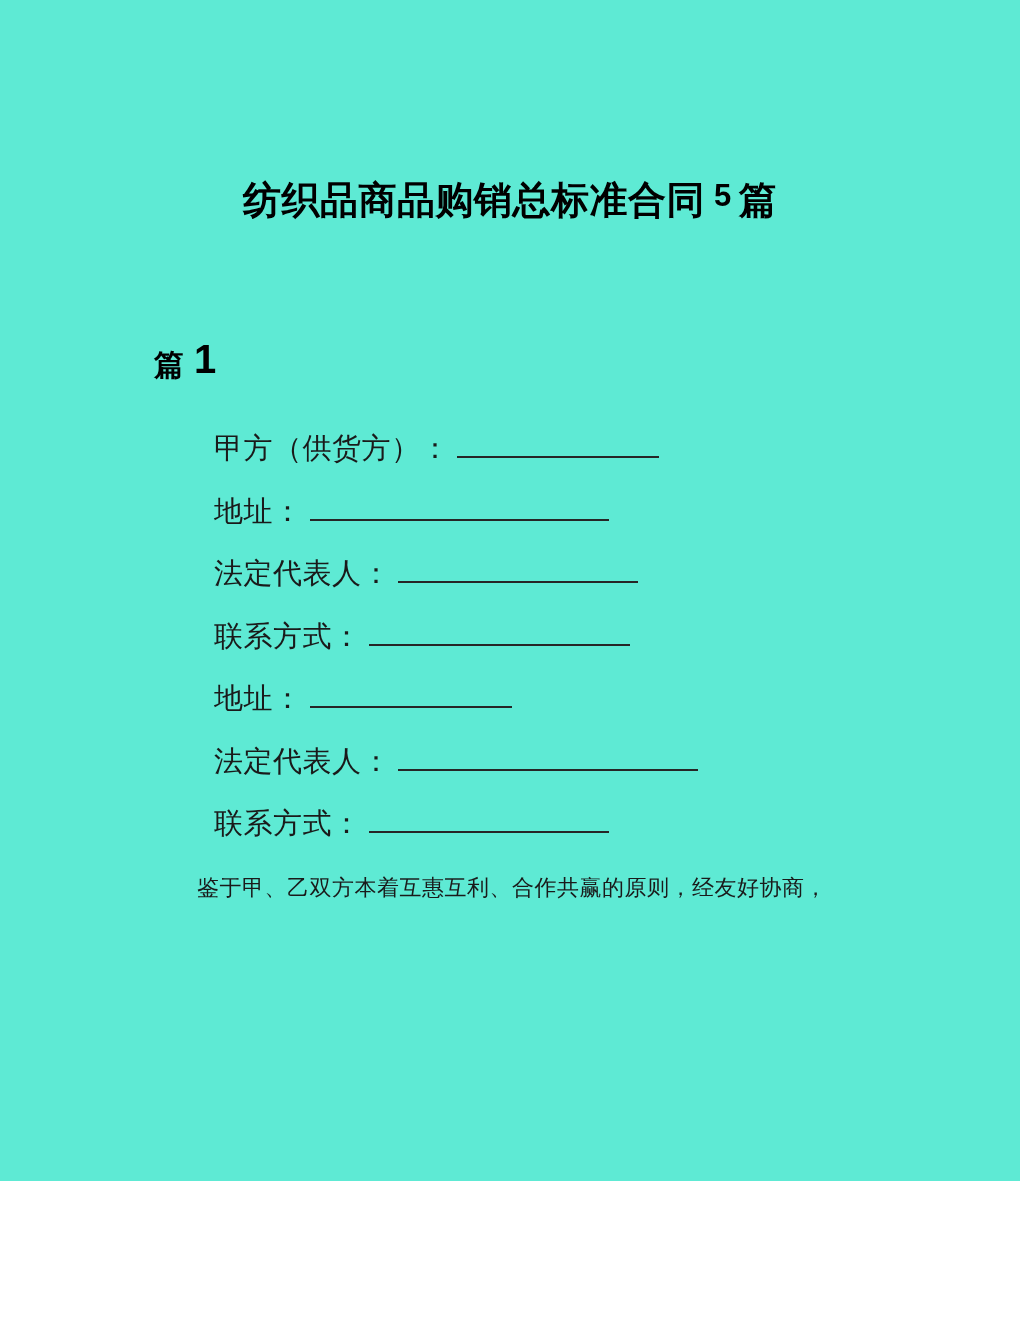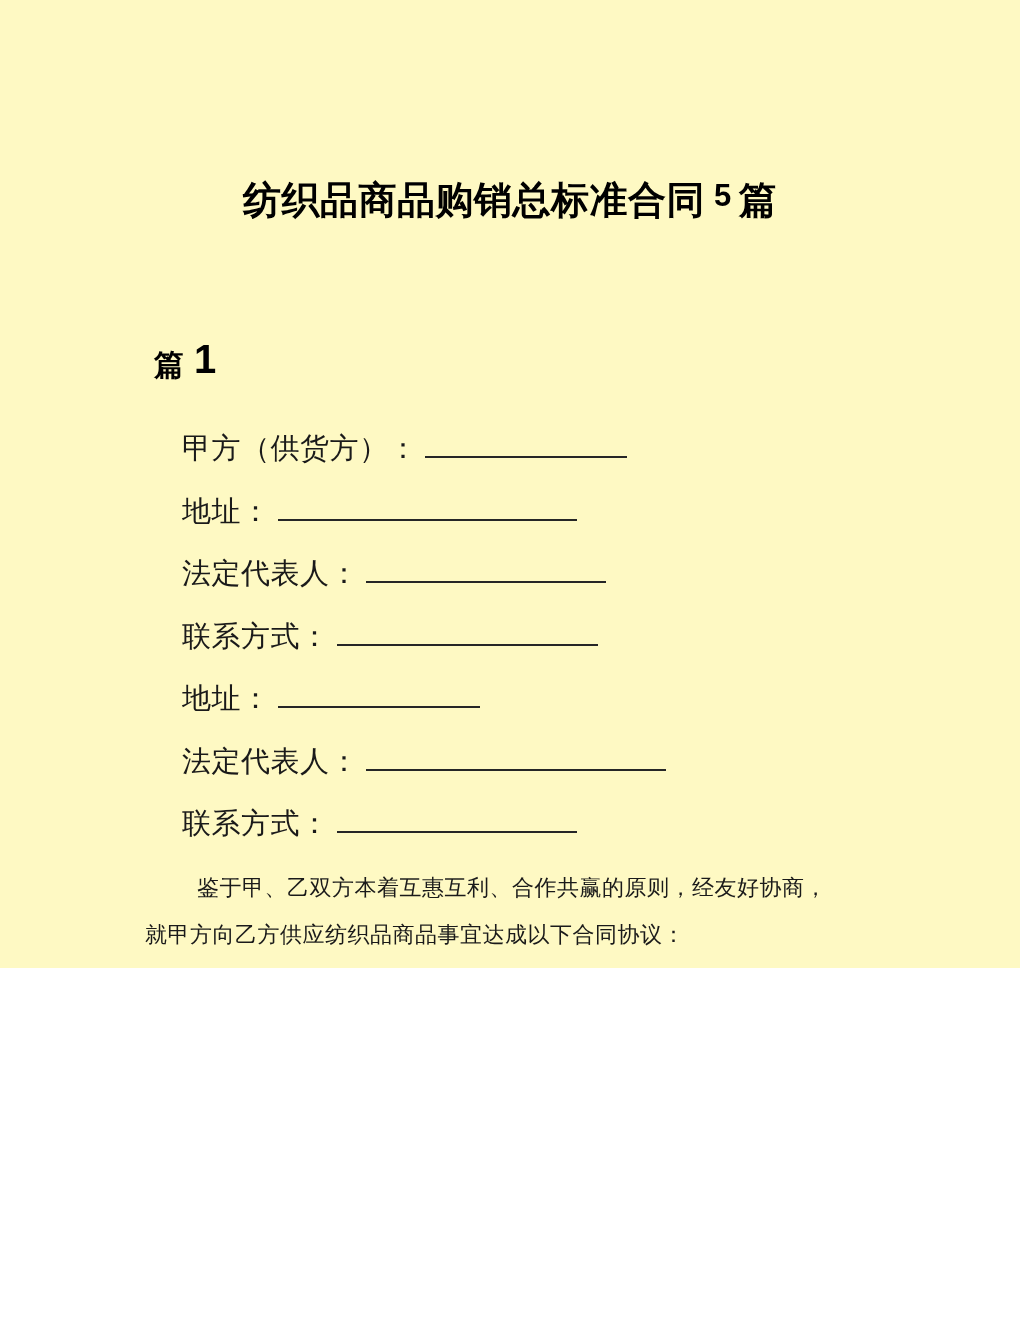--- a/index.html
+++ b/index.html
@@ -3,22 +3,22 @@
 <meta charset="utf-8">
 <style>
   html, body {
     margin: 0;
     padding: 0;
     background: #ffffff;
   }
   .page {
     position: relative;
     width: 1020px;
-    height: 968px;
-    background: #fef9c3;
+    height: 1181px;
+    background: #5eead4;
     overflow: hidden;
     font-family: "Liberation Sans", sans-serif;
     color: #1a1a1a;
   }
   
   .doc-title {
     position: absolute;
     top: 151px;
     left: 0;
     width: 1020px;
@@ -49,21 +49,21 @@
   }
   .section-num {
     font-size: 40px;
     vertical-align: 2px;
     margin-left: 10px;
   }
   
   .fields {
     position: absolute;
     top: 417px;
-    left: 182px;
+    left: 214px;
     width: 700px;
   }
   .field-row {
     font-size: 29px;
     line-height: 62.5px;
     white-space: nowrap;
     color: #1a1a1a;
   }
   .field-label { letter-spacing: 0.5px; }
   .blank {
@@ -107,16 +107,15 @@
     <div class="field-row"><span class="field-label">地址：</span><span class="blank"></span></div>
     <div class="field-row"><span class="field-label">法定代表人：</span><span class="blank"></span></div>
     <div class="field-row"><span class="field-label">联系方式：</span><span class="blank"></span></div>
     <div class="field-row"><span class="field-label">地址：</span><span class="blank"></span></div>
     <div class="field-row"><span class="field-label">法定代表人：</span><span class="blank"></span></div>
     <div class="field-row"><span class="field-label">联系方式：</span><span class="blank"></span></div>
   </div>
 
   <div class="intro">
     <div class="intro-line-1">鉴于甲、乙双方本着互惠互利、合作共赢的原则，经友好协商，</div>
-    <div class="intro-line-2">就甲方向乙方供应纺织品商品事宜达成以下合同协议：</div>
   </div>
 
 </div>
 
 </body></html>

